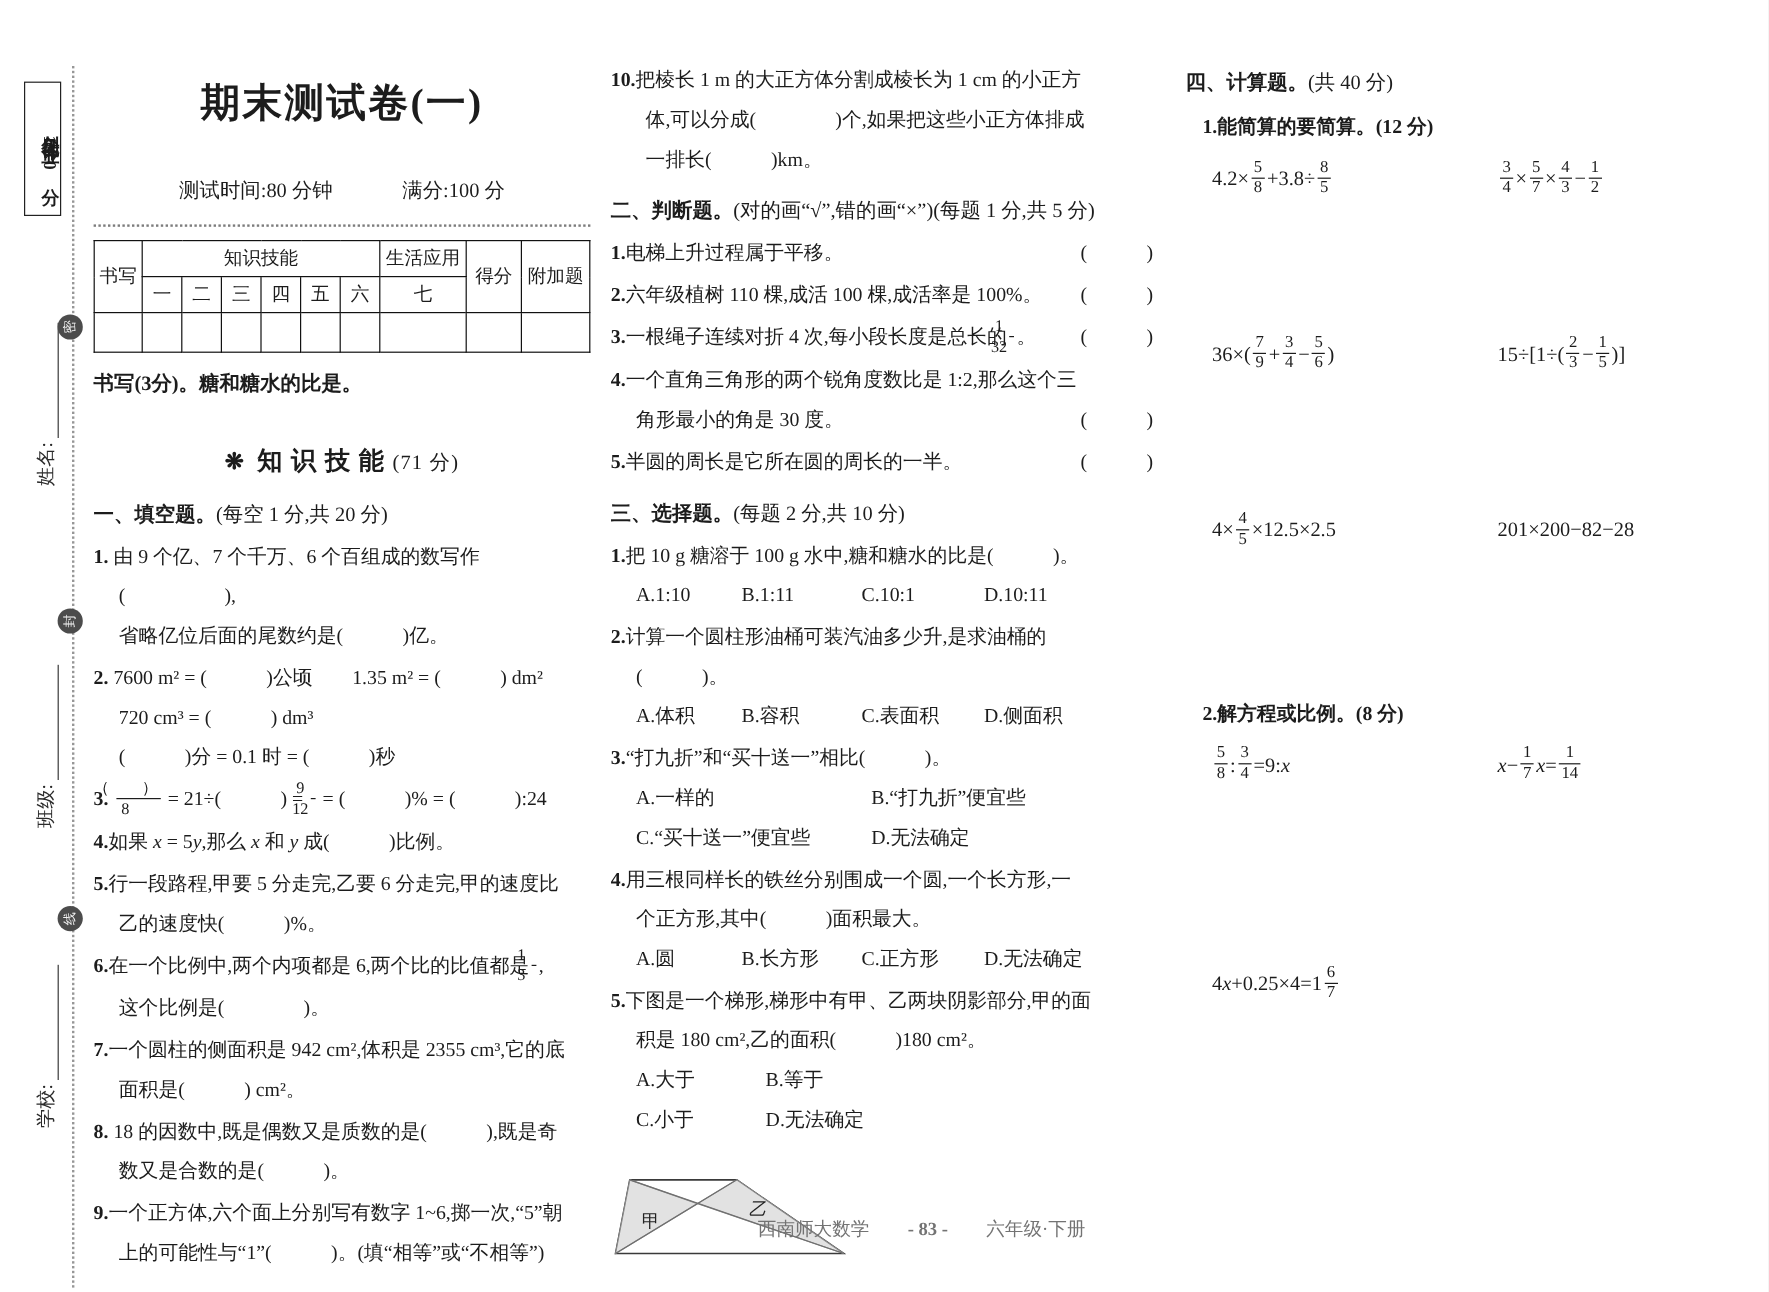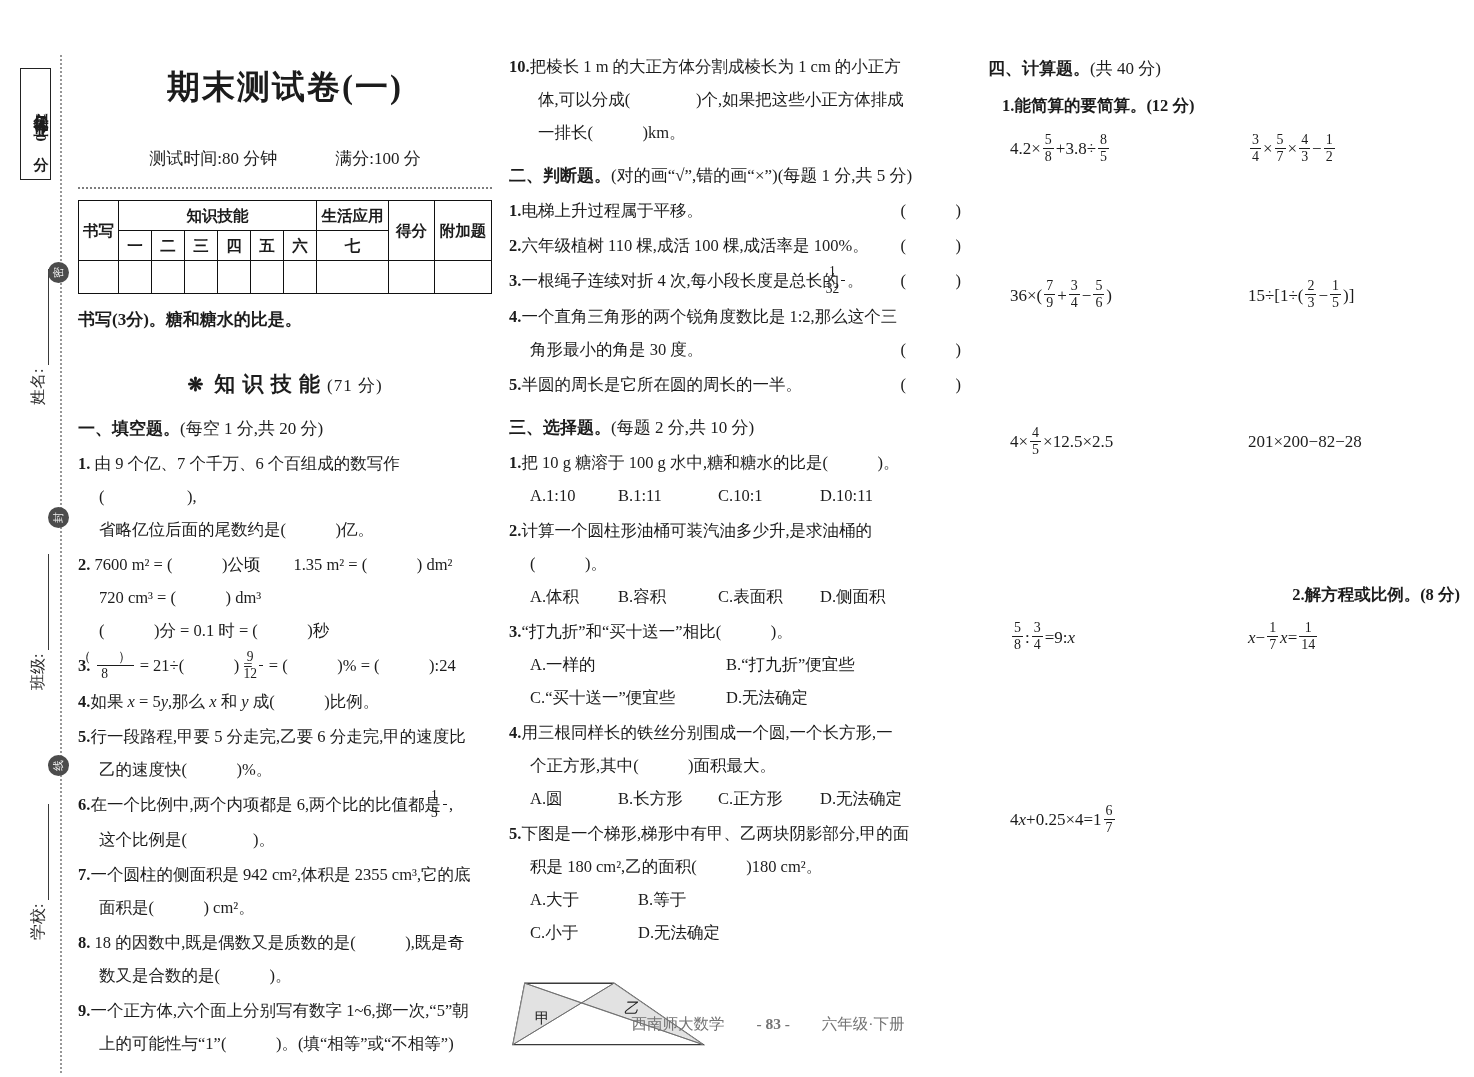--- a/index.html
+++ b/index.html
@@ -36,21 +36,21 @@
   .col { position:absolute; line-height:33px; }
   .col1 { left:78px;  top:52px; width:414px; }
   .col2 { left:509px; top:48px; width:452px; }
   .col3 { left:988px; top:52px; width:472px; }
   
   .paper-title { text-align:center; font-size:33px; font-weight:bold; letter-spacing:2px; line-height:46px; margin-top:12px; }
   .meta-row { display:flex; justify-content:center; gap:58px; margin-top:32px; font-size:17px; }
   .dotline { border-top:2px dotted #7d7d7d; margin-top:12px; }
   
   table.score { border-collapse:collapse; width:100%; margin-top:11px; table-layout:fixed; }
-  table.score td { border:1.2px solid #111; text-align:center; font-size:15.5px; padding:0; line-height:29px; font-weight:bold; }
+  table.score td { border:1.2px solid #111; text-align:center; font-size:15.5px; padding:0; line-height:29px; font-weight:normal; }
   table.score .empty-row td { height:33px; }
   
   .hw-note { font-weight:bold; margin-top:9px; font-size:17px; }
   .banner { text-align:center; font-weight:bold; font-size:21px; margin-top:32px; letter-spacing:1px; }
   .banner .b-icon { margin-right:10px; font-size:19px; }
   .banner .b-score { font-weight:normal; font-size:17px; margin-left:6px; }
   
   .sec-head { margin-top:10px; font-size:17px; }
   .sec-head b { font-size:17px; }
   .q { padding-left:21px; text-indent:-21px; margin-top:2px; }
@@ -67,21 +67,21 @@
   .opts4 { display:grid; grid-template-columns:88px 100px 102px auto; }
   .opts2 { display:grid; grid-template-columns:196px auto; }
   .choice5-row { display:flex; align-items:flex-start;flex-direction:column; }
   .choice5-row .opts2b { display:grid; grid-template-columns:108px auto; padding-left:21px; width:242px; }
   .fig-wrap { flex:1; padding-top:8px; }
   
   .calc-sub { font-weight:bold; margin-top:4px; padding-left:14px; }
   .calc-grid { display:grid; grid-template-columns:238px 1fr; padding-left:22px; }
   .expr { font-size:17px; }
   .m1 { margin-top:10px; } .gap110 { margin-bottom:112px; } .gap145 { margin-bottom:148px; }
-  .subgap { margin-top:118px;text-align:right; }
+  .subgap { margin-top:118px; }
   
   .footer { position:absolute; top:1014px; left:62px; right:0; text-align:center; font-size:15.5px; color:#737373; }
   .footer span { margin:0 14px; }
   .footer .pg { font-weight:bold; }
   i { font-family:"Liberation Serif",serif; font-style:italic; }
 </style>
 </head>
 <body>
 
 <div class="margin-badge">创优作业100分</div>

